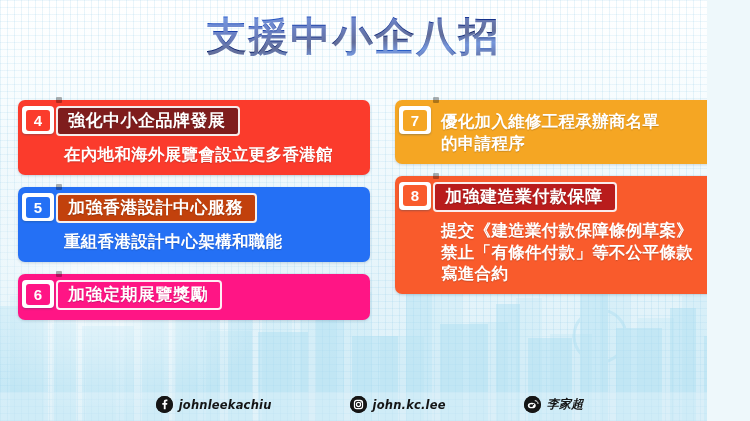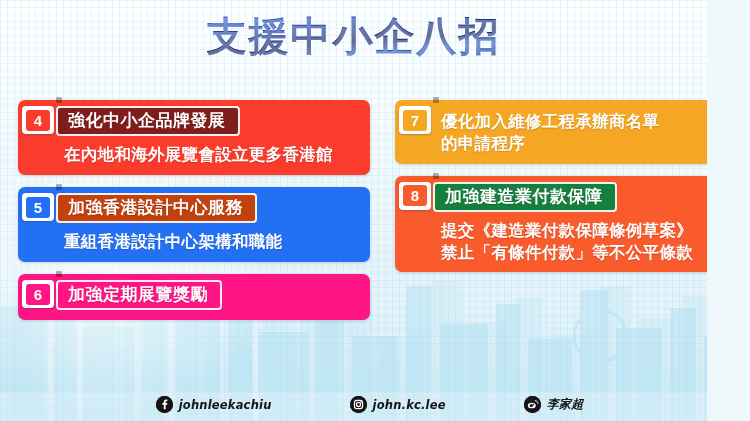--- a/index.html
+++ b/index.html
@@ -295,24 +295,25 @@
         </div>
       </div>
     </div>
 
     <div class="card" id="card-8" style="background: rgb(249, 91, 44);">
       <span class="nick"></span>
       <div class="badge">
         <span class="num" style="background: rgb(249, 91, 44);">8</span>
       </div>
       <div class="card-inner">
-        <div class="card-head" style="background: #15803d;">加強建造業付款保障</div>
+        <div class="card-head" style="background: #b91c1c;">加強建造業付款保障</div>
         <div class="card-body">
           <span class="line">提交《建造業付款保障條例草案》</span>
           <span class="line">禁止「有條件付款」等不公平條款</span>
+          <span class="line">寫進合約</span>
         </div>
       </div>
     </div>
 
   </div>
 
   <div class="footer">
 
     <div class="social">
       <span class="glyph">

